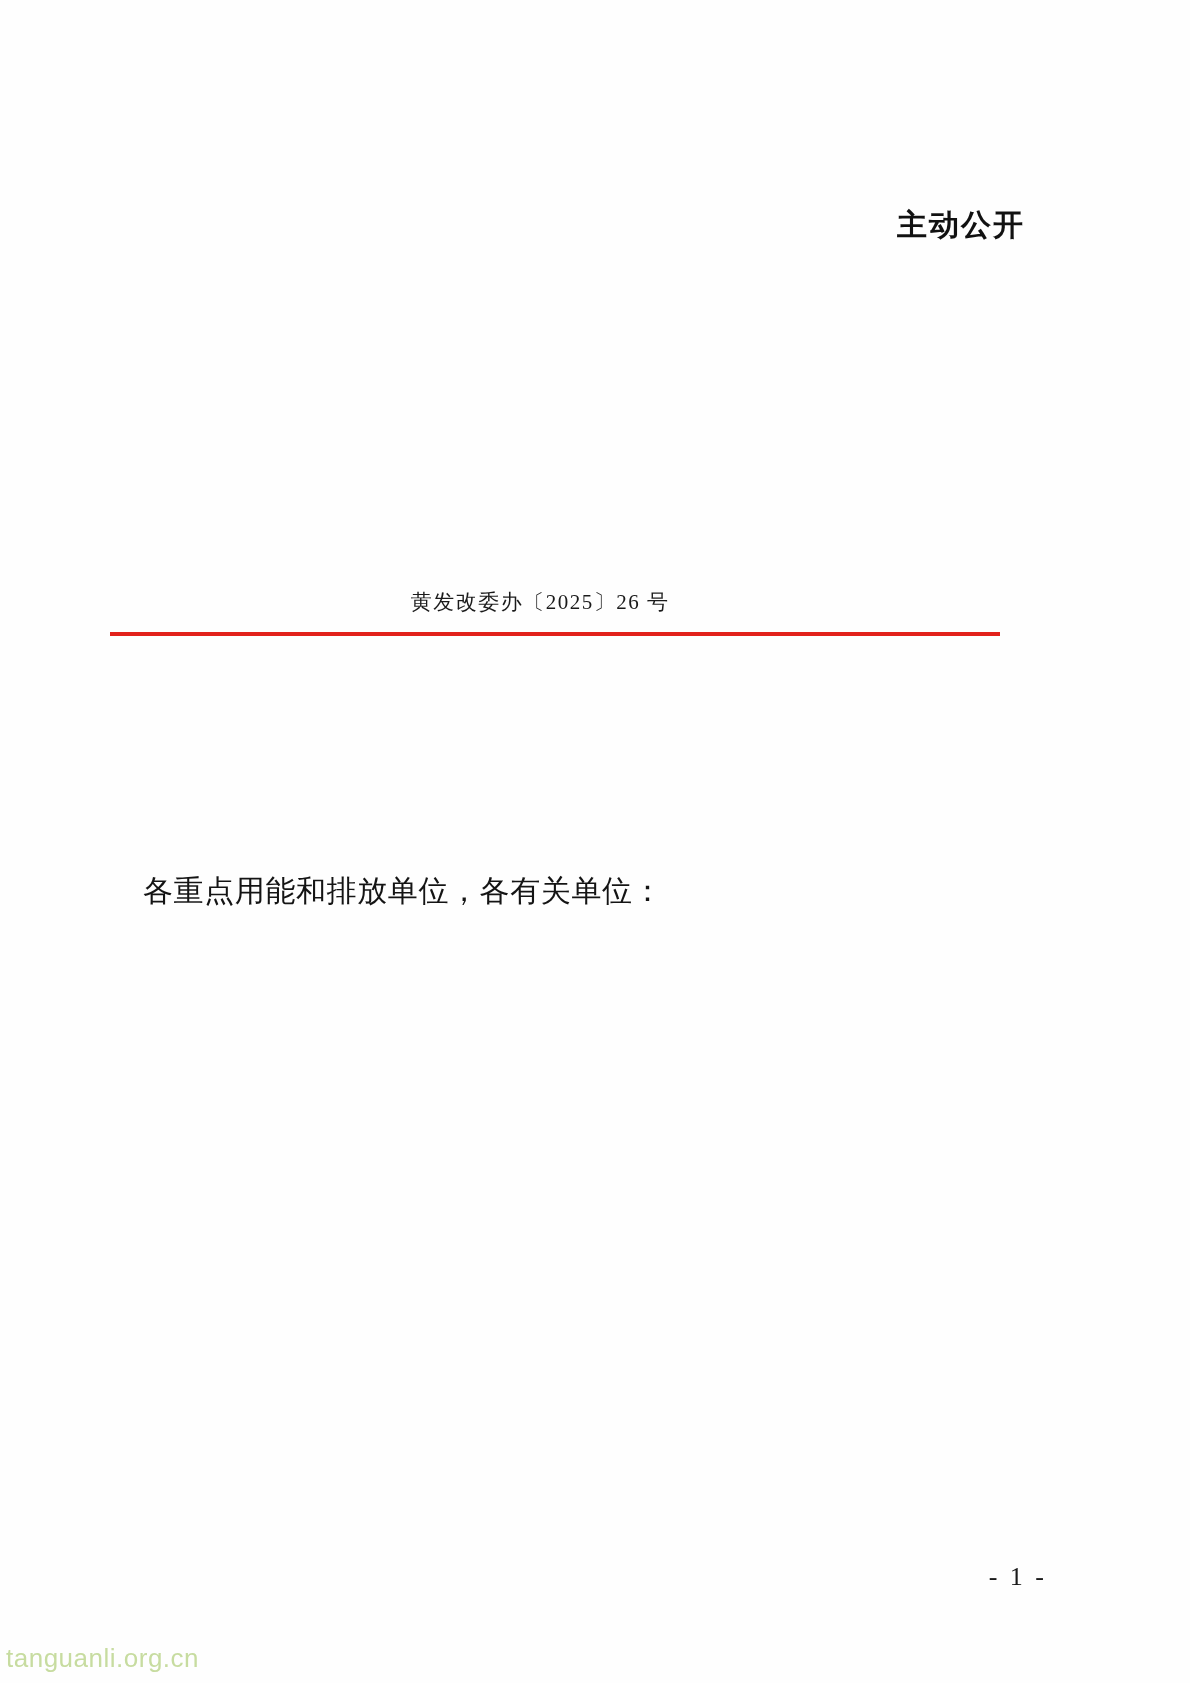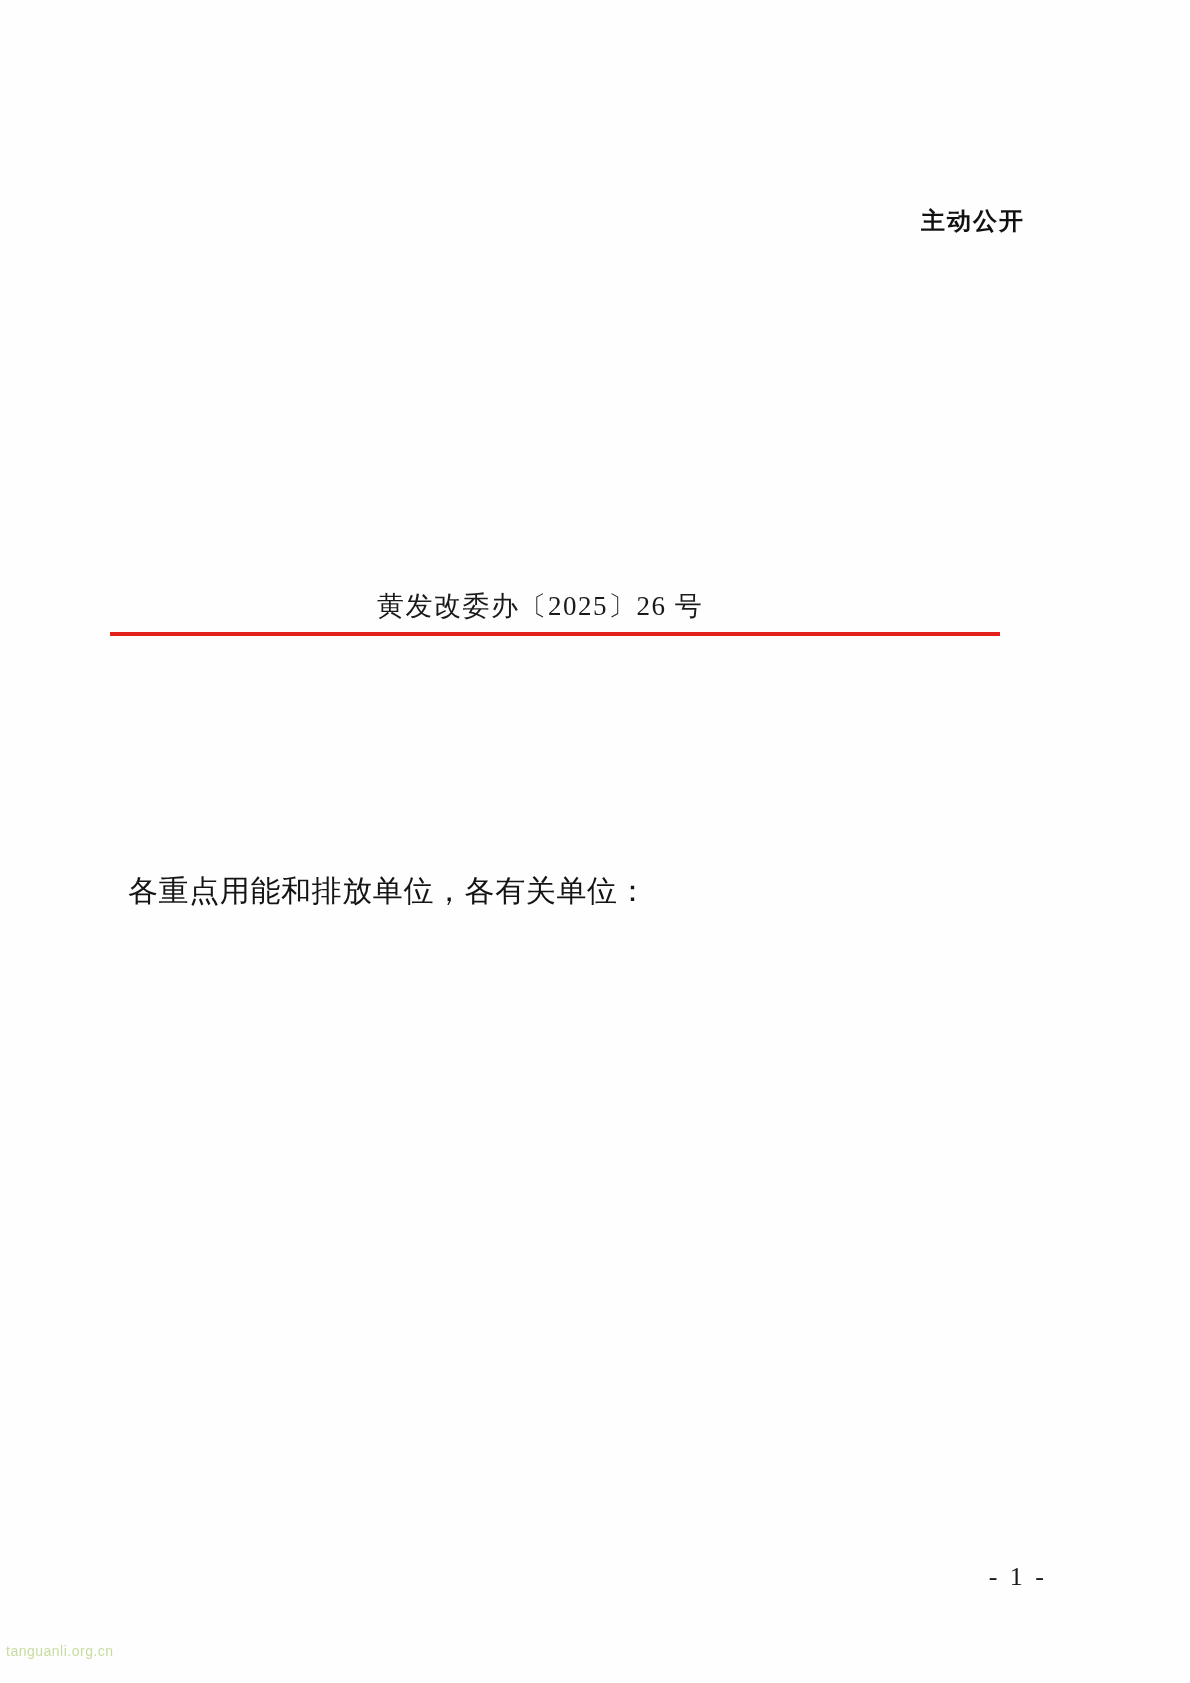--- a/index.html
+++ b/index.html
@@ -26,21 +26,21 @@
   .disclosure-row {
     position: absolute;
     top: 205px;
     left: 0;
     width: 1190px;
     padding-right: 165px;
     text-align: right;
   }
   .disclosure-text {
     font-family: "Liberation Sans", "DejaVu Sans", sans-serif;
-    font-size: 24px;
+    font-size: 30px;
     font-weight: 700;
     color: #111111;
     letter-spacing: 2px;
   }
 
   
   .masthead {
     position: absolute;
     top: 443px;
     left: 0;
@@ -61,21 +61,21 @@
   }
 
   
   .doc-number {
     position: absolute;
     top: 588px;
     left: 0;
     width: 1080px;
     text-align: center;
     font-family: "Liberation Serif", "DejaVu Serif", serif;
-    font-size: 27px;
+    font-size: 21px;
     color: #1a1a1a;
     letter-spacing: 1.5px;
   }
 
   
   .red-rule {
     position: absolute;
     top: 632px;
     left: 110px;
     width: 890px;
@@ -100,21 +100,21 @@
     letter-spacing: 0.5px;
     white-space: nowrap;
     transform: scaleY(1.1);
     transform-origin: center center;
   }
 
   
   .body-block {
     position: absolute;
     top: 862px;
-    left: 128px;
+    left: 143px;
     width: 855px;
   }
   .salutation,
   .body-para {
     font-family: "Liberation Serif", "DejaVu Serif", serif;
     font-size: 30px;
     color: #141414;
     line-height: 1.92;
     letter-spacing: 0.6px;
     text-align: justify;
@@ -136,21 +136,21 @@
     font-family: "Liberation Serif", "DejaVu Serif", serif;
     font-size: 26px;
     color: #1a1a1a;
     letter-spacing: 3px;
   }
   .watermark {
     position: absolute;
     left: 6px;
     top: 1643px;
     font-family: "Liberation Sans", "DejaVu Sans", sans-serif;
-    font-size: 14px;
+    font-size: 26px;
     color: #c7dca0;
     letter-spacing: 0.5px;
     user-select: none;
   }
 </style>
 </head>
 <body>
 
 <div class="page">
 

